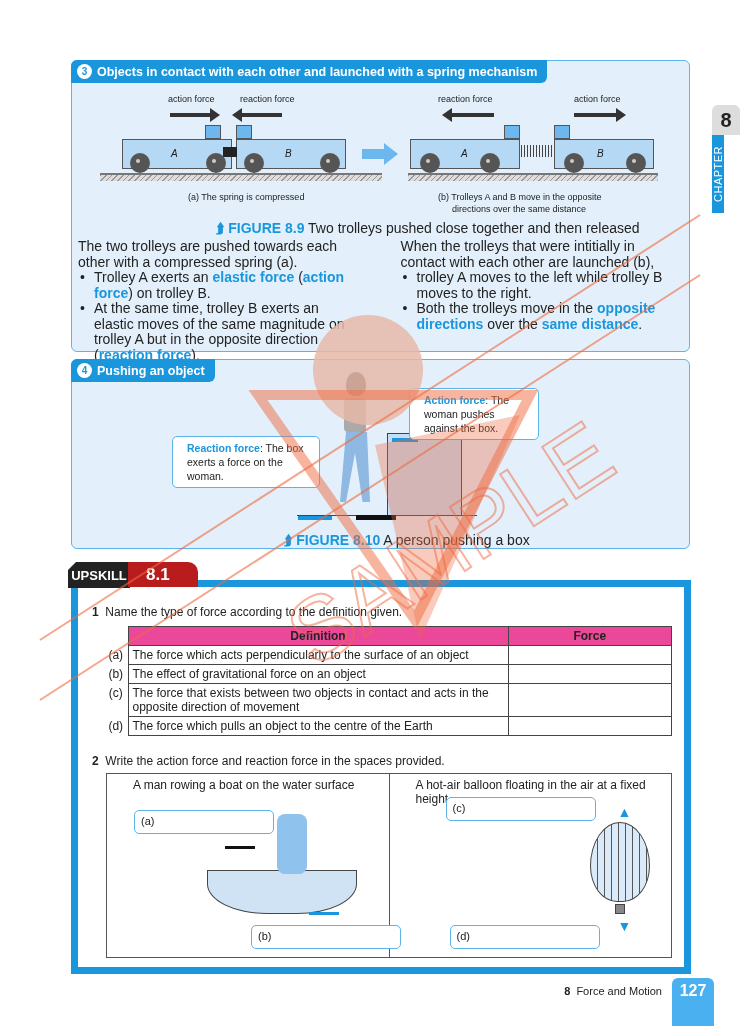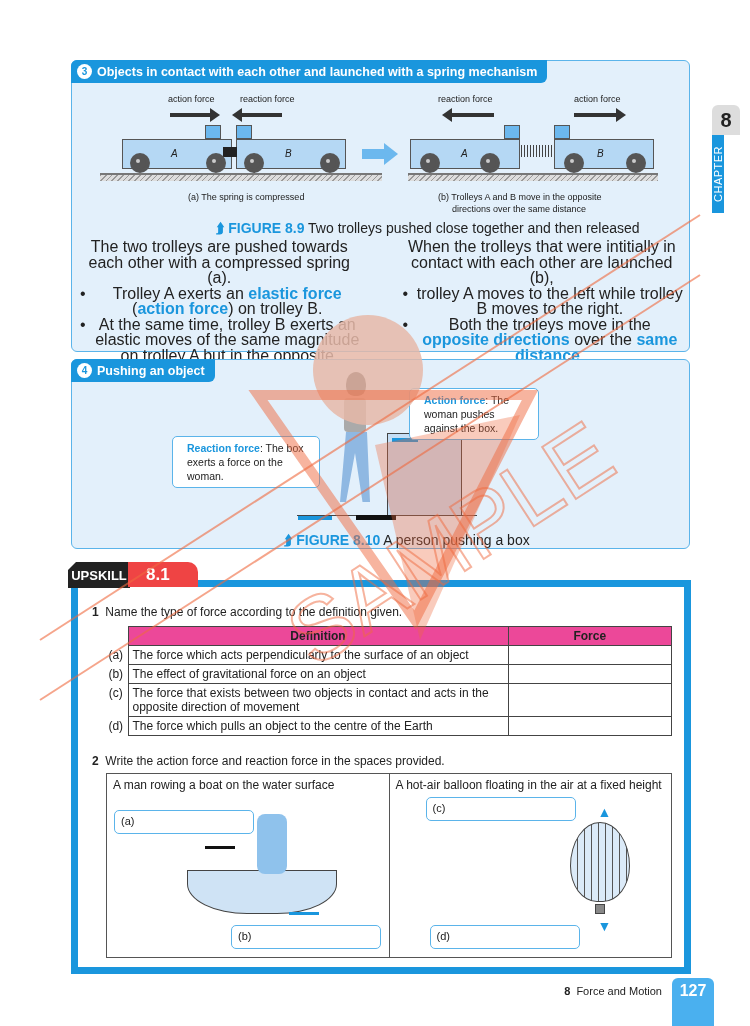--- a/index.html
+++ b/index.html
@@ -12,36 +12,36 @@
   .fig-cap .lab { color: #1a96dd; font-weight: bold; }
   .fl { font-size: 9px; position: absolute; }
   .ground { position: absolute; height: 8px; background: repeating-linear-gradient(135deg, #999 0 1px, #ddd 1px 4px); border-top: 2px solid #777; }
   .trolley { position: absolute; width: 110px; height: 30px; background: #b5d8f4; border: 1px solid #555; }
   .cab { position: absolute; width: 16px; height: 14px; background: #6cb8ee; border: 1px solid #555; }
   .wheel { position: absolute; width: 20px; height: 20px; border-radius: 50%; background: #555; border: 4px solid #555; }
   .wheel::after { content: ""; position: absolute; left: 2px; top: 2px; width: 4px; height: 4px; border-radius: 50%; background: #ccc; }
   .arrow { position: absolute; height: 4px; background: #333; }
   .arrow.r::after { content: ""; position: absolute; right: -8px; top: -5px; border-left: 10px solid #333; border-top: 7px solid transparent; border-bottom: 7px solid transparent; }
   .arrow.l::before { content: ""; position: absolute; left: -8px; top: -5px; border-right: 10px solid #333; border-top: 7px solid transparent; border-bottom: 7px solid transparent; }
-  .cols { position: absolute; top: 178px; left: 6px; right: 6px; display: flex; gap: 40px; font-size: 16px; line-height: 15.5px; text-align: center; }
+  .cols { position: absolute; top: 178px; left: 6px; right: 6px; display: flex; gap: 40px; font-size: 14px; line-height: 15.5px; }
   .cols > div { flex: 1; }
   .cols ul { list-style: none; }
   .cols li { padding-left: 16px; position: relative; }
   .cols li::before { content: "•"; position: absolute; left: 2px; }
   .callout { position: absolute; background: #fff; border: 1.5px solid #5bb4ea; border-radius: 5px; padding: 4px 14px; font-size: 10.5px; line-height: 14px; }
   .upskill { position: absolute; left: 71px; top: 580px; width: 620px; height: 394px; border: 7px solid #1a96dd; background: #fff; }
   .up-tab { position: absolute; left: 68px; top: 562px; width: 62px; height: 26px; background: #222; color: #fff; font-weight: bold; font-size: 13px; display: flex; align-items: center; justify-content: center; clip-path: polygon(8px 0,100% 0,100% 100%,0 100%,0 8px); z-index: 2; }
-  .up-num { position: absolute; left: 128px; top: 562px; width: 70px; height: 25px; background: #ef4444; color: #fff; font-weight: bold; font-size: 17px; padding-left: 18px; display: flex; align-items: center; border-radius: 0 10px 0 0; z-index: 2; }
+  .up-num { position: absolute; left: 128px; top: 562px; width: 70px; height: 25px; background: #b91c1c; color: #fff; font-weight: bold; font-size: 17px; padding-left: 18px; display: flex; align-items: center; border-radius: 0 10px 0 0; z-index: 2; }
   .q { position: absolute; left: 92px; font-size: 12px; }
   table { position: absolute; left: 104px; top: 626px; width: 568px; border-collapse: collapse; font-size: 12px; }
   td, th { border: 1px solid #444; padding: 2px 4px; }
   th { background: #ec4899; font-weight: bold; }
   td.lbl { border: none; width: 24px; text-align: center; vertical-align: top; }
   .q2box { position: absolute; left: 106px; top: 773px; width: 566px; height: 185px; border: 1px solid #555; display: flex; }
-  .q2box > div { flex: 1; position: relative; padding: 4px 6px; font-size: 12px; }
+  .q2box > div { flex: 1; position: relative; padding: 4px 6px; font-size: 12px; margin-left: 20px; }
   .q2box > div:first-child { border-right: 1px solid #555; }
   .ans { position: absolute; height: 24px; border: 1.5px solid #5bb4ea; border-radius: 5px; font-size: 11px; padding: 4px 6px; background: #fff; }
   .footer { position: absolute; top: 985px; right: 88px; font-size: 11px; }
   .pagenum { position: absolute; right: 36px; top: 978px; width: 42px; height: 48px; background: #4ab0ef; color: #fff; font-size: 16px; font-weight: bold; text-align: center; padding-top: 4px; border-radius: 6px 6px 0 0; }
   .chapter-tab { position: absolute; right: 10px; top: 105px; width: 28px; }
   .chapter-tab .n { background: #ddd; height: 30px; font-size: 20px; text-align: center; font-weight: bold; border-radius: 6px 6px 0 0; line-height: 30px; }
   .chapter-tab .c { background: #1a96dd; height: 78px; color: #fff; font-size: 11px; writing-mode: vertical-rl; transform: rotate(180deg); display: flex; align-items: center; justify-content: center; letter-spacing: 0.5px; }
   .watermark { position: absolute; inset: 0; pointer-events: none; z-index: 5; }
 </style>
 </head>

